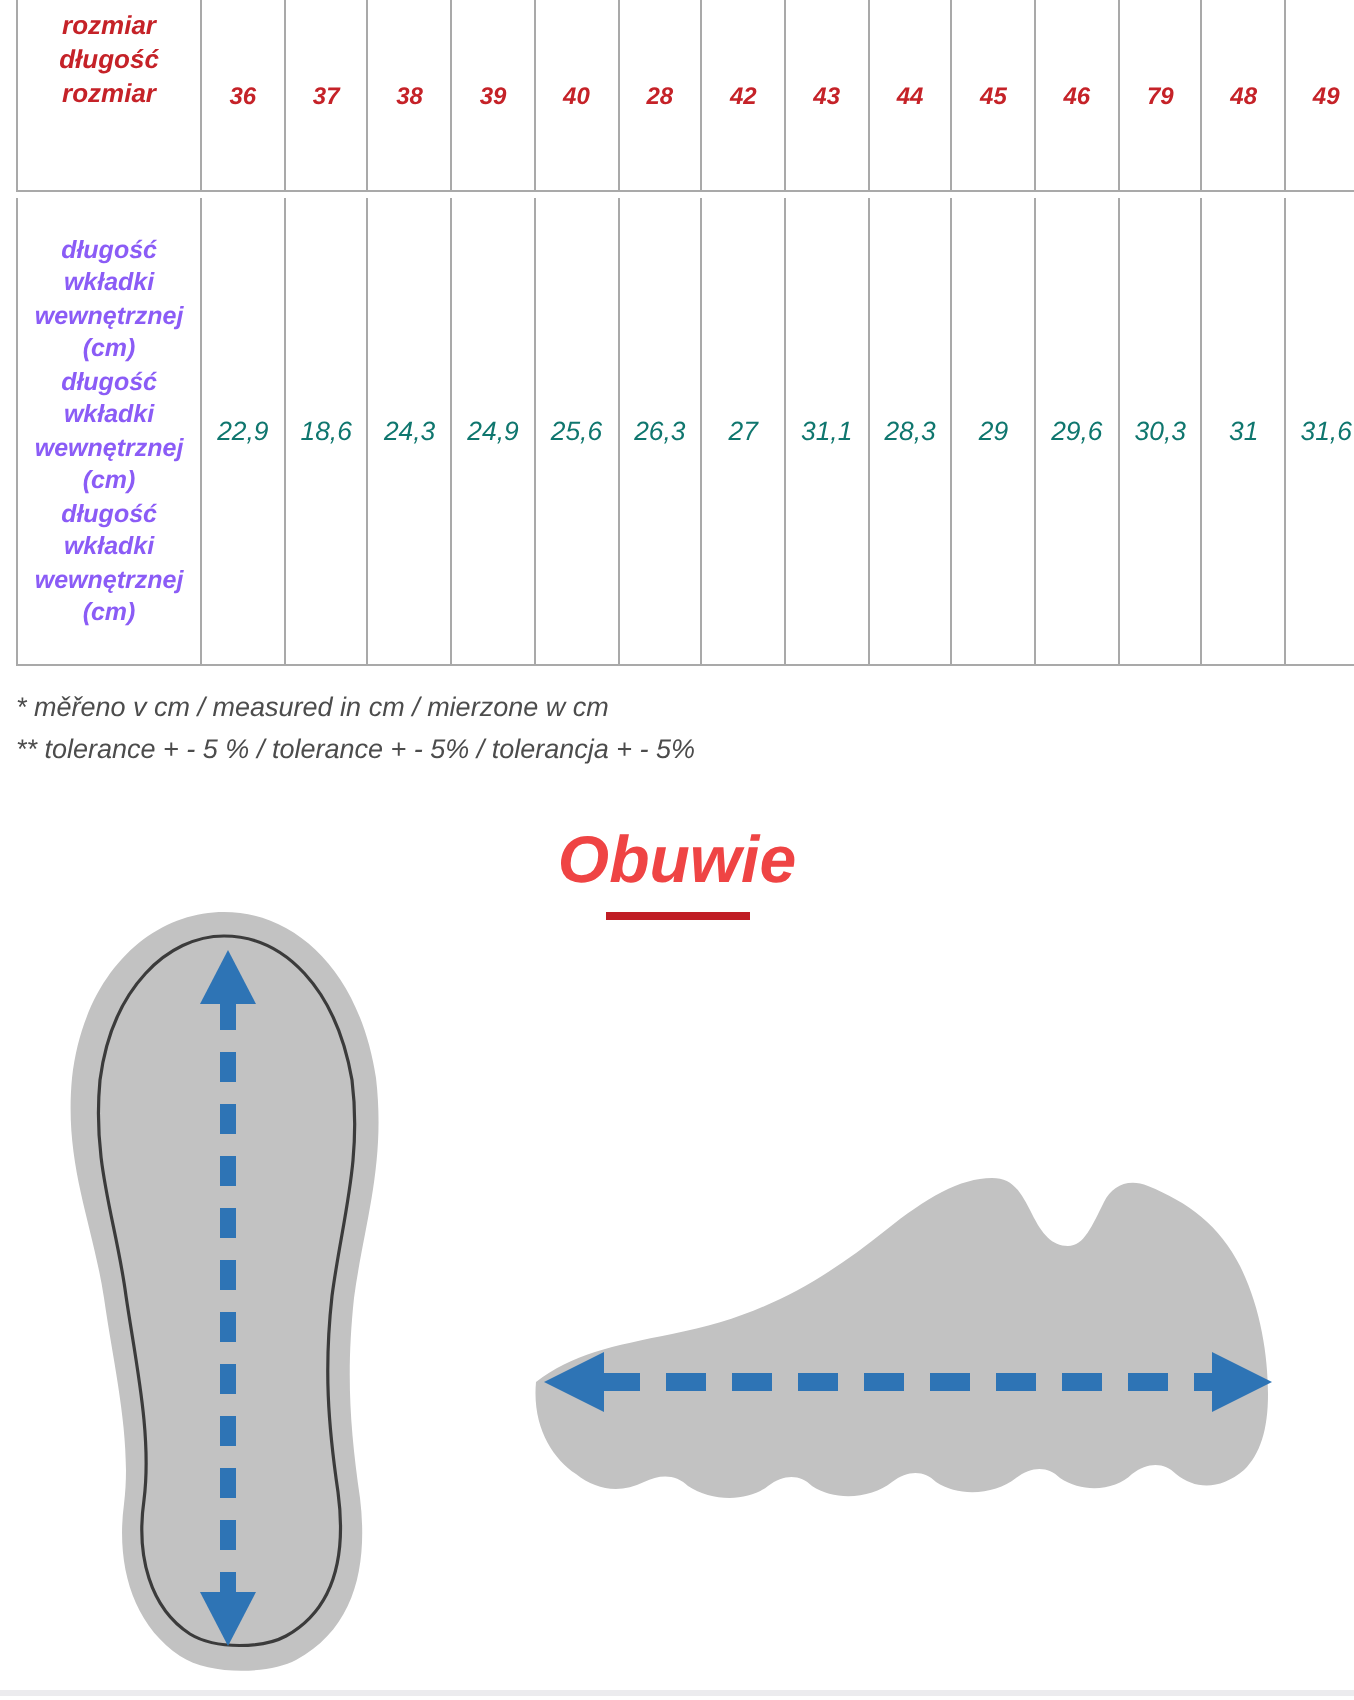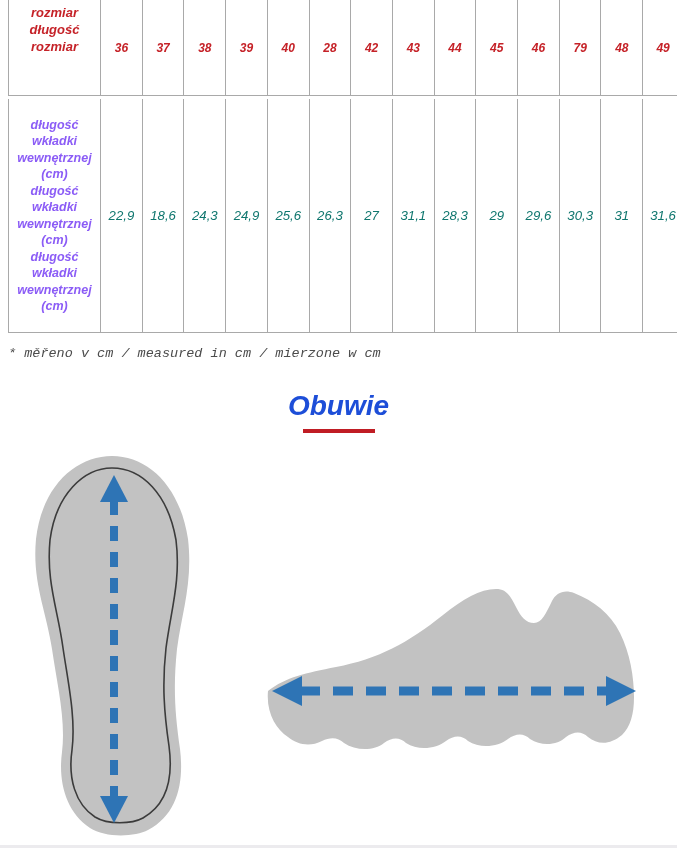--- a/index.html
+++ b/index.html
@@ -23,27 +23,27 @@
   tr.header-row th.label-cell{
     vertical-align:top;padding-top:4px;font-size:13px;line-height:17px;
   }
   tr.data-row td{height:233px;color:#0f766e;font-size:13.2px;font-weight:normal;}
   tr.data-row td.label-cell{
     font-weight:bold;color:#8b5cf6;font-size:12.5px;line-height:16.5px;
     padding:0 5px;vertical-align:middle;
   }
   
   .footnotes{
-    margin:7px 0 0 8px;font-style:italic;color:#4c4c4c;font-size:13.5px;line-height:21px;font-family:Liberation Mono, monospace;
+    margin:7px 0 0 8px;font-style:italic;color:#4c4c4c;font-size:13.5px;line-height:21px;
   }
   .footnotes p{margin:0;}
   
   .section-heading{margin-top:26px;text-align:center;}
   .section-heading h2{
-    margin:0;font-style:italic;font-weight:bold;font-size:28px;color:#1d4ed8;
+    margin:0;font-style:italic;font-weight:bold;font-size:33px;color:#ef4444;
     letter-spacing:0px;
   }
   .heading-underline{width:72px;height:4px;background:#c01d24;margin:7px auto 0;}
   
   .sole-illustration{position:absolute;left:30px;top:452px;width:160px;height:392px;}
   .shoe-illustration{position:absolute;left:258px;top:573px;width:390px;height:202px;}
   .page-bottom-strip{position:absolute;left:0;top:845px;width:677px;height:3px;background:#ecebee;}
 </style>
 </head>
 <body>
@@ -96,20 +96,21 @@
       <td>29,6</td>
       <td>30,3</td>
       <td>31</td>
       <td>31,6</td>
     </tr>
   </tbody>
     </table>
 
   <div class="footnotes">
     <p>* měřeno v cm / measured in cm / mierzone w cm</p>
+    <p>** tolerance + - 5 % / tolerance + - 5% / tolerancja + - 5%</p>
   </div>
 
   <div class="section-heading">
     <h2>Obuwie</h2>
     <div class="heading-underline"></div>
   </div>
 
   <svg class="sole-illustration" viewBox="0 0 160 392" xmlns="http://www.w3.org/2000/svg">
     <path fill="#c2c2c2" d="M82,4
          C118,4 150,34 158,87

